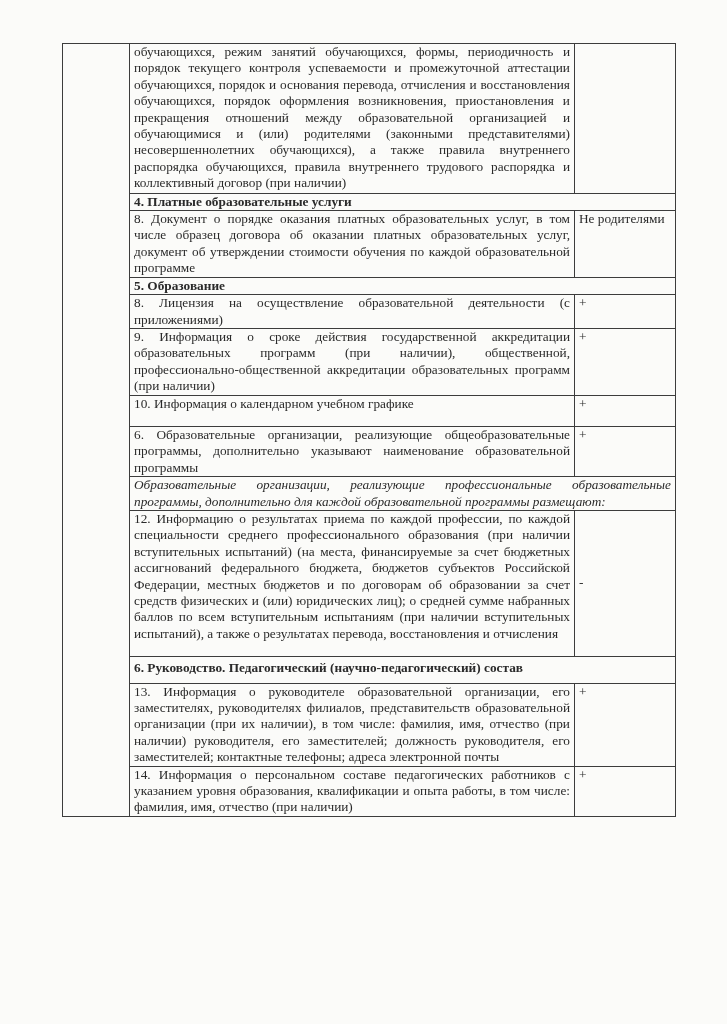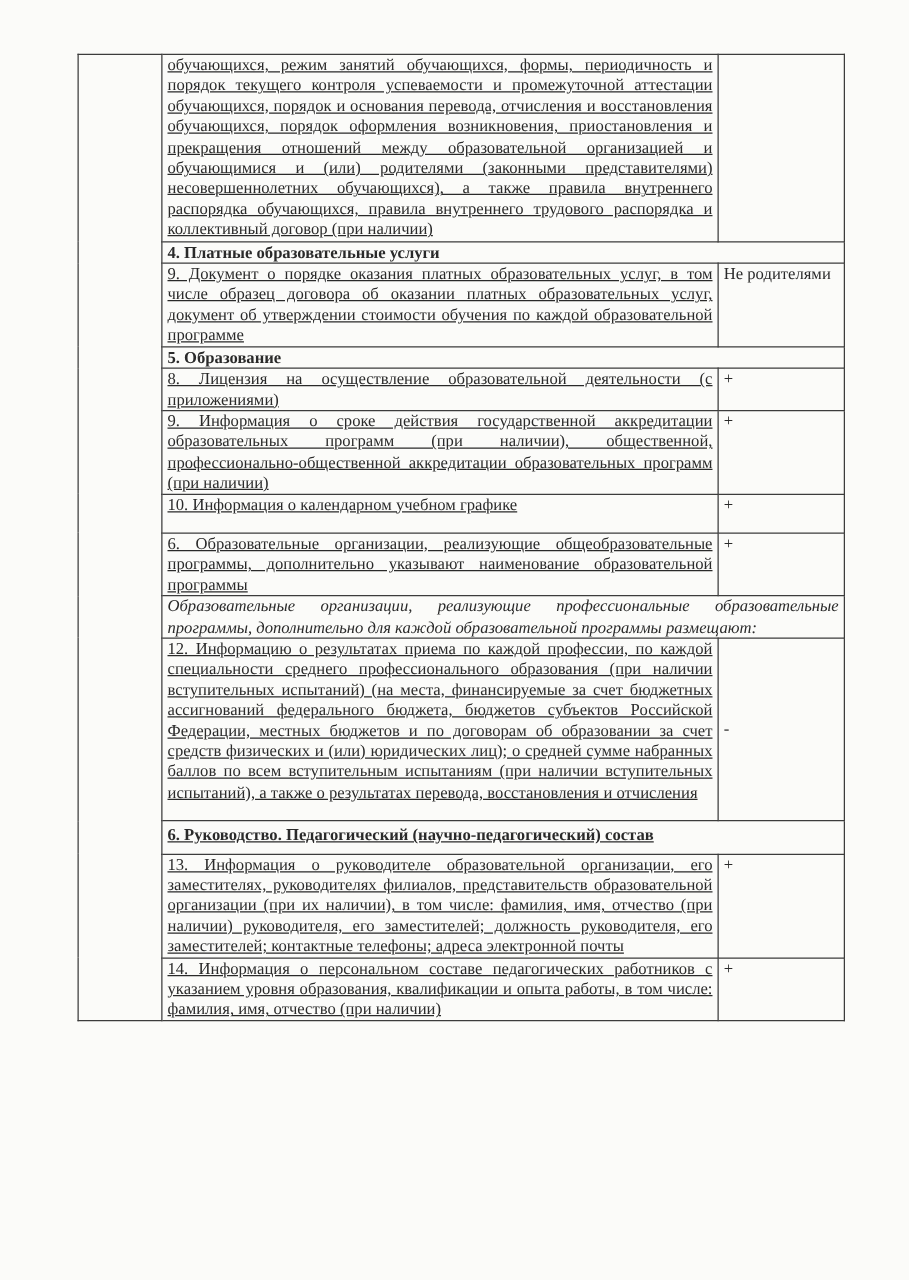--- a/index.html
+++ b/index.html
@@ -19,21 +19,21 @@
       table-layout: fixed;
       font-size: 13.3px;
       line-height: 16.4px;
     }
     table.doc td {
       border: 1.2px solid #3c3c3c;
       vertical-align: top;
       padding: 0 4px 0 4px;
     }
     td.left-col { width: 58px; border-bottom: 1.2px solid #3c3c3c; }
-    td.text-cell { width: 436px; text-align: justify; text-align-last: left; text-decoration: underline; }
+    td.text-cell { width: 436px; text-align: justify; text-align-last: left; }
     td.mark-cell { width: 92px; padding-left: 6px; }
     td.section {
       font-weight: bold;
       padding-top: 1px; padding-bottom: 1px;
     }
     td.italic-note { font-style: italic; text-align: justify; text-align-last: left; font-family: Liberation Serif, serif; }
     .row-1 td.text-cell { padding-bottom: 1px; }
     .tall-pad { padding-bottom: 14px !important; margin-left: 32px; }
     .mid-mark { vertical-align: middle !important; }
   </style>
@@ -45,21 +45,21 @@
     <tbody>
       <tr class="row-1">
         <td class="left-col" rowspan="13"></td>
         <td class="text-cell">обучающихся, режим занятий обучающихся, формы, периодичность и порядок текущего контроля успеваемости и промежуточной аттестации обучающихся, порядок и основания перевода, отчисления и восстановления обучающихся, порядок оформления возникновения, приостановления и прекращения отношений между образовательной организацией и обучающимися и (или) родителями (законными представителями) несовершеннолетних обучающихся), а также правила внутреннего распорядка обучающихся, правила внутреннего трудового распорядка и коллективный договор (при наличии)</td>
         <td class="mark-cell"></td>
       </tr>
       <tr>
         <td class="section" colspan="2">4. Платные образовательные услуги</td>
       </tr>
       <tr>
-        <td class="text-cell">9. Документ о порядке оказания платных образовательных услуг, в том числе образец договора об оказании платных образовательных услуг, документ об утверждении стоимости обучения по каждой образовательной программе</td>
+        <td class="text-cell">8. Документ о порядке оказания платных образовательных услуг, в том числе образец договора об оказании платных образовательных услуг, документ об утверждении стоимости обучения по каждой образовательной программе</td>
         <td class="mark-cell">Не родителями</td>
       </tr>
       <tr>
         <td class="section" colspan="2">5. Образование</td>
       </tr>
       <tr>
         <td class="text-cell">8. Лицензия на осуществление образовательной деятельности (с приложениями)</td>
         <td class="mark-cell">+</td>
       </tr>
       <tr>
@@ -75,21 +75,21 @@
         <td class="mark-cell">+</td>
       </tr>
       <tr>
         <td class="italic-note" colspan="2">Образовательные организации, реализующие профессиональные образовательные программы, дополнительно для каждой образовательной программы размещают:</td>
       </tr>
       <tr>
         <td class="text-cell tall-pad">12. Информацию о результатах приема по каждой профессии, по каждой специальности среднего профессионального образования (при наличии вступительных испытаний) (на места, финансируемые за счет бюджетных ассигнований федерального бюджета, бюджетов субъектов Российской Федерации, местных бюджетов и по договорам об образовании за счет средств физических и (или) юридических лиц); о средней сумме набранных баллов по всем вступительным испытаниям (при наличии вступительных испытаний), а также о результатах перевода, восстановления и отчисления</td>
         <td class="mark-cell mid-mark">-</td>
       </tr>
       <tr>
-        <td class="section" colspan="2" style="padding-top:3px;padding-bottom:6px;text-decoration:underline;">6. Руководство. Педагогический (научно-педагогический) состав</td>
+        <td class="section" colspan="2" style="padding-top:3px;padding-bottom:6px;">6. Руководство. Педагогический (научно-педагогический) состав</td>
       </tr>
       <tr>
         <td class="text-cell">13. Информация о руководителе образовательной организации, его заместителях, руководителях филиалов, представительств образовательной организации (при их наличии), в том числе: фамилия, имя, отчество (при наличии) руководителя, его заместителей; должность руководителя, его заместителей; контактные телефоны; адреса электронной почты</td>
         <td class="mark-cell">+</td>
       </tr>
       <tr>
         <td class="text-cell">14. Информация о персональном составе педагогических работников с указанием уровня образования, квалификации и опыта работы, в том числе: фамилия, имя, отчество (при наличии)</td>
         <td class="mark-cell">+</td>
       </tr>
     </tbody>

